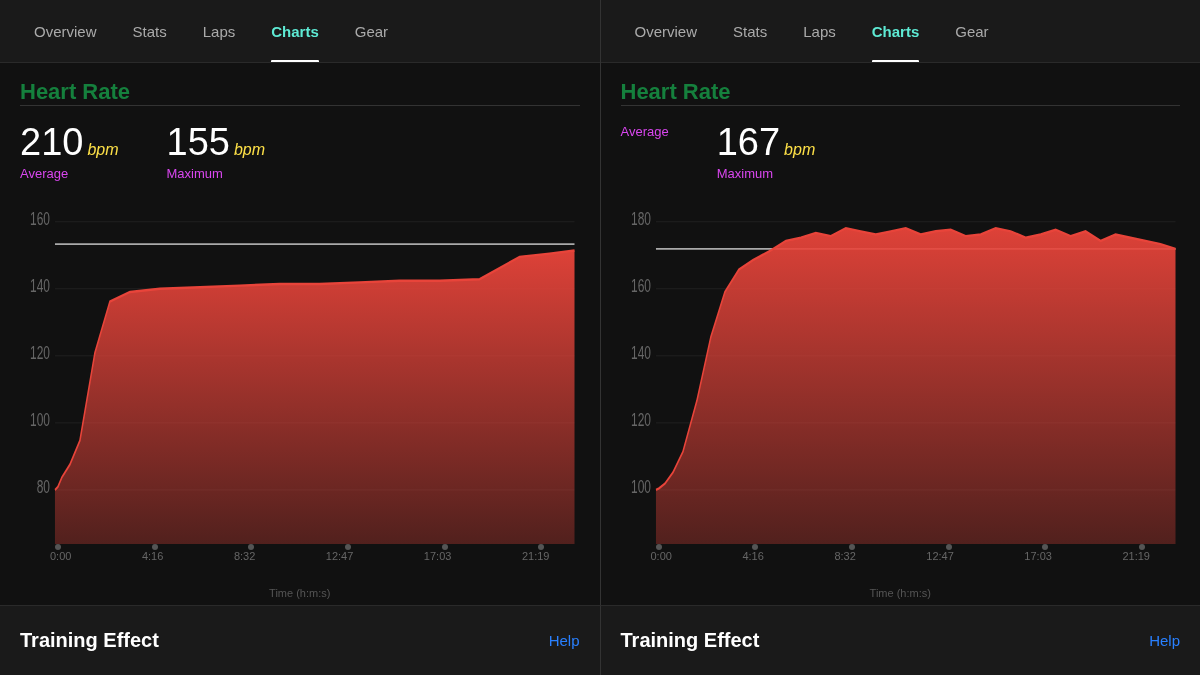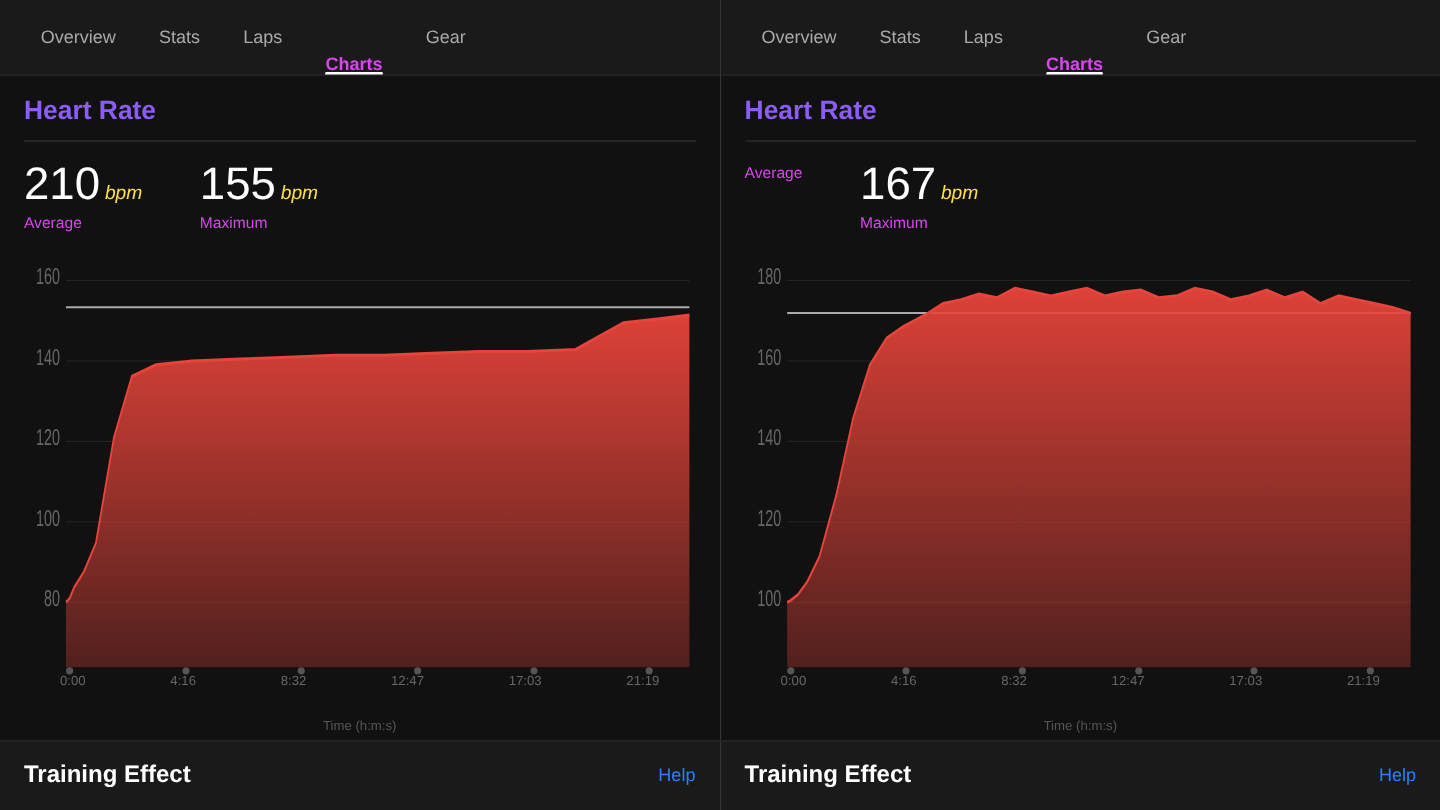--- a/index.html
+++ b/index.html
@@ -48,23 +48,22 @@
       font-size: 15px;
       padding: 0 18px;
       height: 100%;
       display: flex;
       align-items: center;
       position: relative;
       cursor: pointer;
     }
 
     .nav-tab.active {
-      color: #d946ef;
+      color: #5eead4;
       font-weight: 600;
-      align-items: flex-end;
     }
 
     .nav-tab.active::after {
       content: '';
       position: absolute;
       bottom: 0;
       left: 18px;
       right: 18px;
       height: 2px;
       background: #fff;
@@ -76,22 +75,22 @@
       padding: 16px 20px 0 20px;
       display: flex;
       flex-direction: column;
       overflow: hidden;
     }
 
     
     .section-title {
       font-size: 22px;
       font-weight: 700;
-      color: #8b5cf6;
-      margin-bottom: 12px;
+      color: #15803d;
+      margin-bottom: 0;
     }
 
     .hr-divider {
       height: 1px;
       background: #333;
       margin-bottom: 16px;
     }
 
     .stats-row {
       display: flex;
@@ -165,21 +164,21 @@
     }
 
     .footer-help {
       font-size: 15px;
       color: #2980ff;
       cursor: pointer;
     }
 
     .bottom-row {
       display: flex;
-      height: 58px;
+      height: 70px;
       flex-shrink: 0;
     }
 
     .bottom-section {
       flex: 1;
       display: flex;
       align-items: center;
       justify-content: space-between;
       padding: 0 20px;
       background: #1a1a1a;

